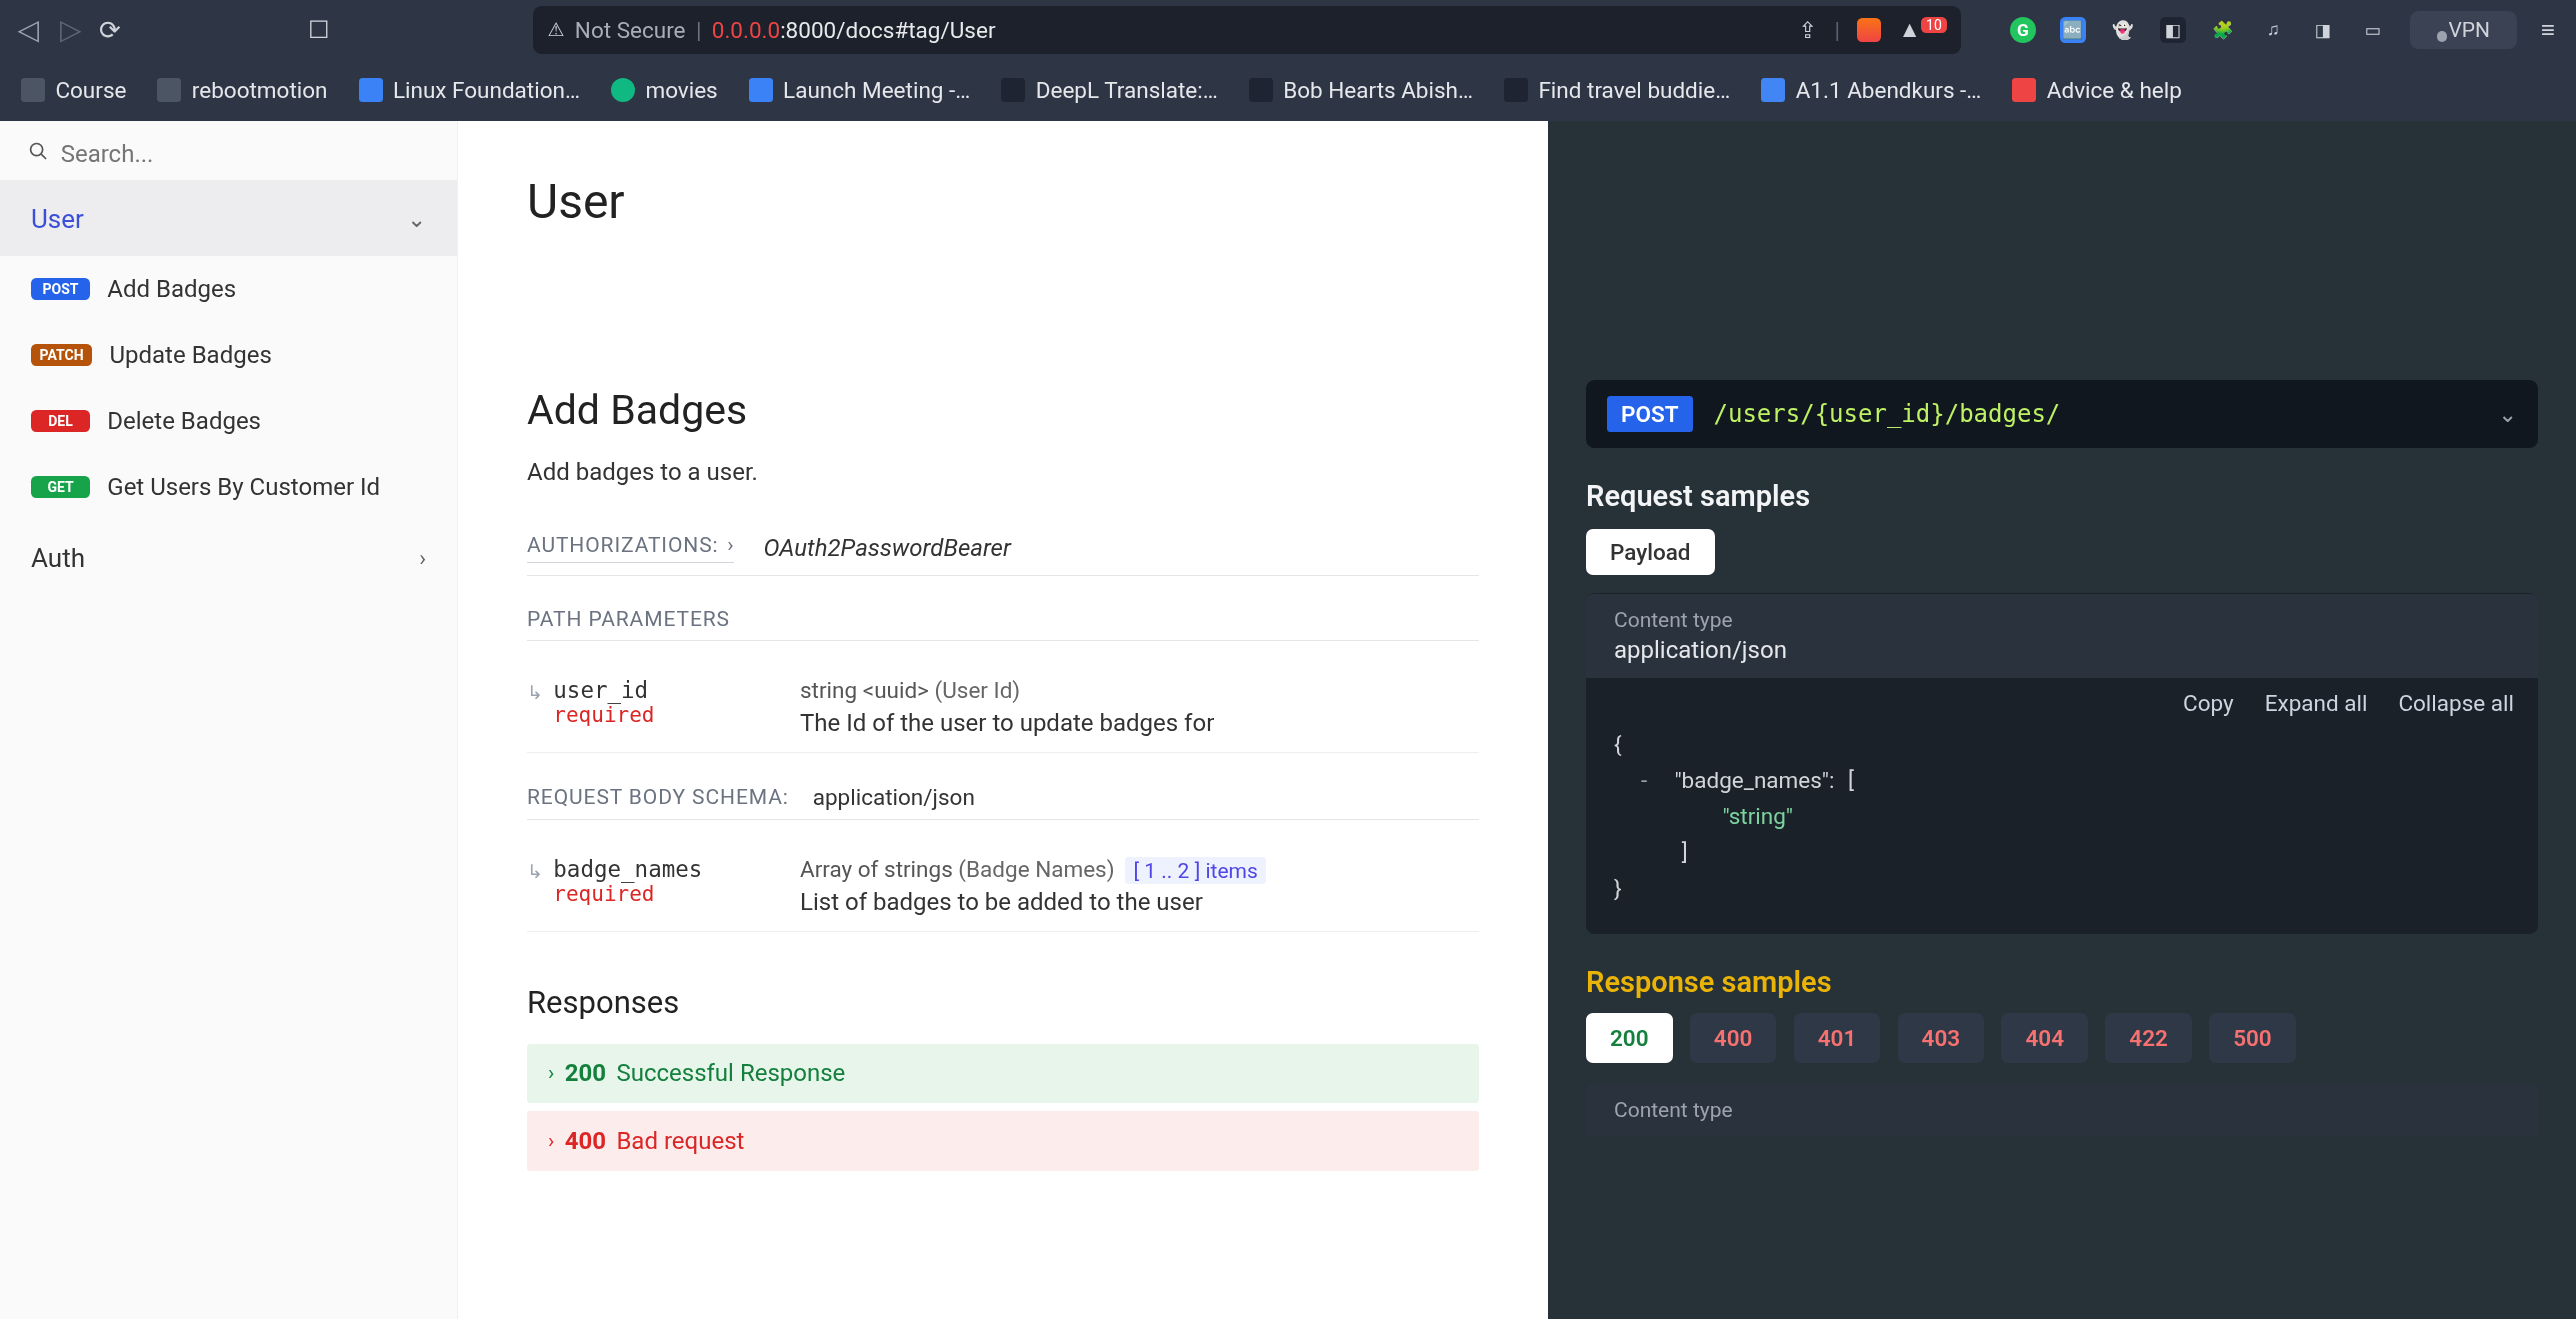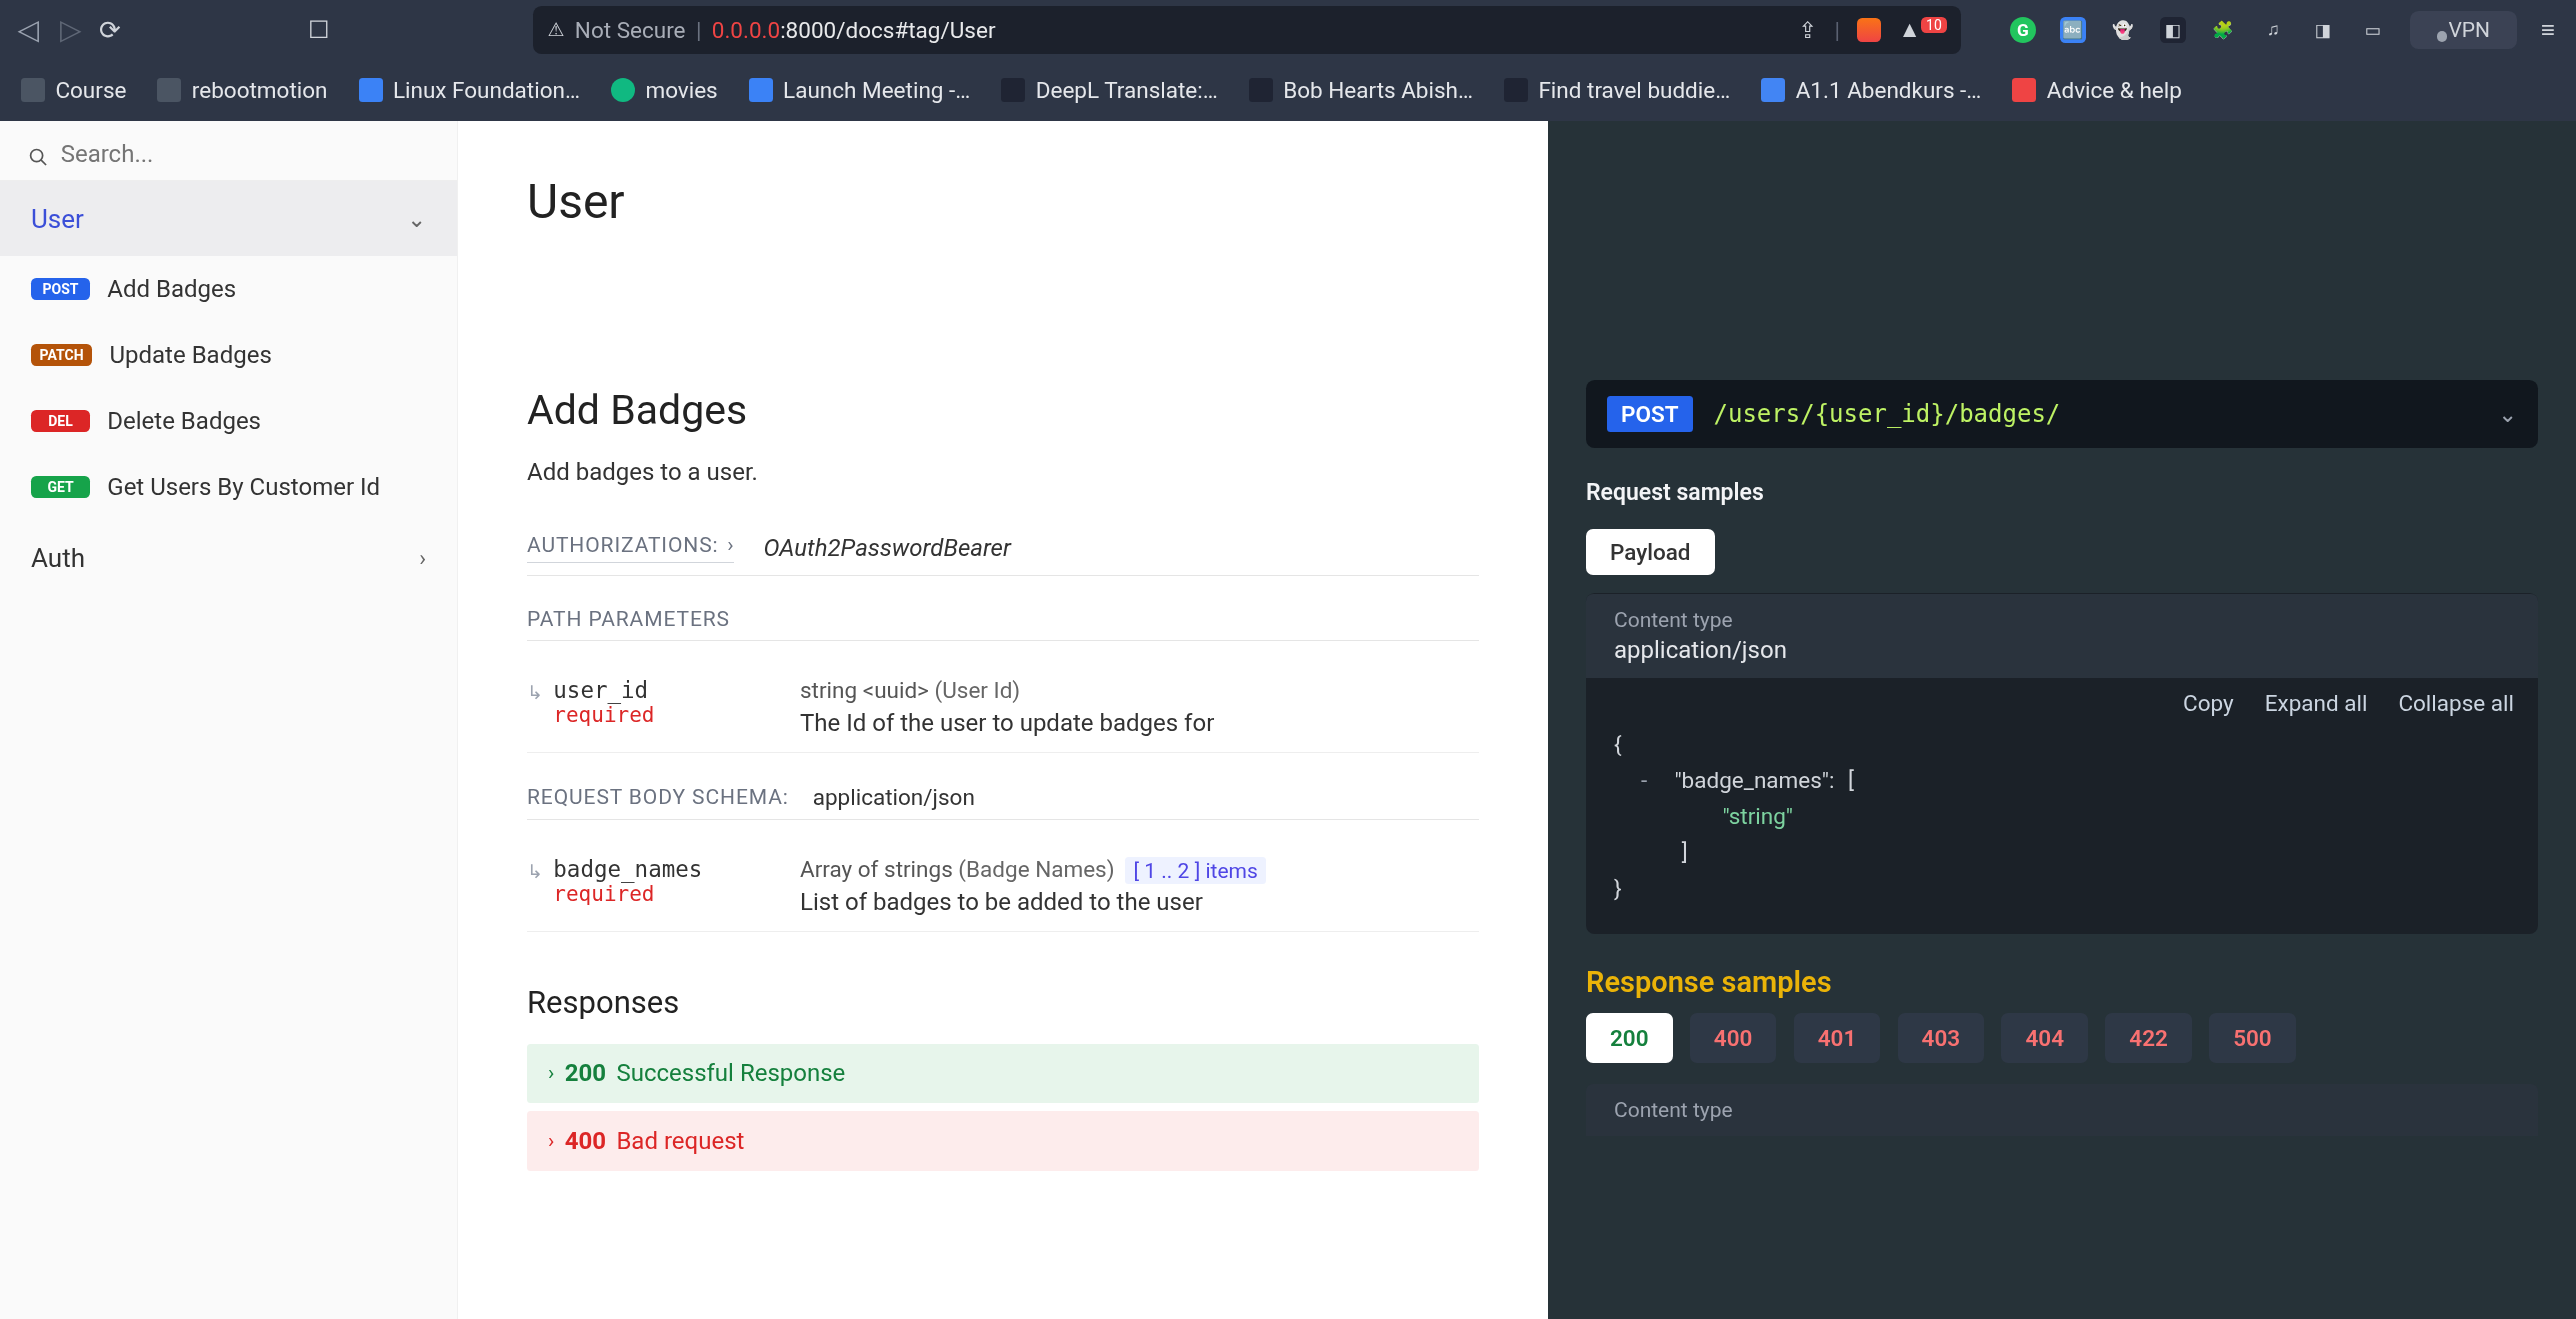--- a/index.html
+++ b/index.html
@@ -38,21 +38,21 @@
 .bm-folder { background: #4b5563; }
 .bm-blue { background: #3b82f6; color: #fff; }
 .bm-green { background: #10b981; border-radius: 50%; color: #fff; font-size: 12px; }
 .bm-red { background: #ef4444; color: #fff; }
 .bm-doc { background: #4285f4; color: #fff; }
 .bm-dark { background: #1f2433; color: #fff; }
 
 
 .main-wrap { display: flex; height: calc(100% - 121px); }
 .sidebar { width: 458px; background: #fafafa; border-right: 0.9px solid #f0f0f0; padding-top: 7px; }
-.search-box { display: flex; align-items: flex-end; gap: 12px; padding: 12px 28px; color: #555; border-bottom: 0.9px solid #eee; }
+.search-box { display: flex; align-items: flex-start; gap: 12px; padding: 12px 28px; color: #555; border-bottom: 0.9px solid #eee; }
 .search-box svg { width: 22.5px; height: 22.5px; }
 .search-input { border: none; background: transparent; font-size: 24px; color: #555; outline: none; width: 100%; }
 .side-section { display: flex; align-items: center; justify-content: space-between; padding: 22.5px 31px; font-size: 26px; color: #3b4fd8; background: #ededef; }
 .side-section.auth { background: transparent; color: #333; }
 .side-section .chev { color: #666; font-size: 22.5px; }
 .side-item { display: flex; align-items: center; gap: 17.3px; padding: 19px 31px; font-size: 24px; color: #333; }
 .method-badge { color: #fff; font-size: 14px; font-weight: 700; border-radius: 5.2px; padding: 2.6px 8.6px; min-width: 59px; text-align: center; }
 .method-post { background: #2563eb; }
 .method-patch { background: #b45309; }
 .method-del { background: #dc2626; }
@@ -83,21 +83,21 @@
 .resp-ok { background: #e7f5eb; color: #15803d; }
 .resp-bad { background: #fdecec; color: #dc2626; }
 .resp-row .chev { font-size: 21px; }
 .resp-code { font-weight: 700; }
 
 .right-panel { flex: 1; background: #263238; color: #e5e7eb; padding: 259px 38px 0 38px; overflow: hidden; }
 .endpoint-box { background: #11171e; border-radius: 8.6px; padding: 15.6px 21px; display: flex; align-items: center; gap: 21px; margin-bottom: 31px; }
 .ep-method { background: #2563eb; color: #fff; font-size: 22.5px; padding: 5.2px 14px; border-radius: 3.5px; font-weight: 600; }
 .ep-path { font-family: ui-monospace, Menlo, monospace; font-size: 24px; color: #bef264; flex: 1; }
 .ep-chev { color: #9ca3af; font-size: 22.5px; }
-.panel-h { font-size: 23px; font-weight: 600; color: #f3f4f6; margin-bottom: 23px; }
+.panel-h { font-size: 29px; font-weight: 600; color: #f3f4f6; margin-bottom: 16px; }
 .tab-btn { background: #fff; color: #333; font-size: 22.5px; padding: 10.4px 24px; border-radius: 7px; display: inline-block; margin-bottom: 17.3px; font-weight: 500; }
 .code-box { background: #1b2128; border-radius: 8.6px; padding: 1.7px 0 17.3px 0; }
 .ct-bar { background: #2a333d; margin: 0; padding: 14px 28px; border-radius: 7px 7px 0 0; }
 .ct-label { color: #9ca3af; font-size: 21px; }
 .ct-val { color: #e5e7eb; font-size: 24px; margin-top: 3.5px; }
 .code-tools { display: flex; justify-content: flex-end; gap: 31px; padding: 12px 24px 7px; font-size: 22.5px; color: #cbd5e1; }
 .json-pre { font-family: ui-monospace, Menlo, monospace; font-size: 22.5px; line-height: 1.6; padding: 3.5px 28px 10.4px; white-space: pre; color: #d1d5db; }
 .tok-key { color: #d1d5db; }
 .tok-str { color: #7dd3a0; }
 .tok-pun { color: #d1d5db; }

